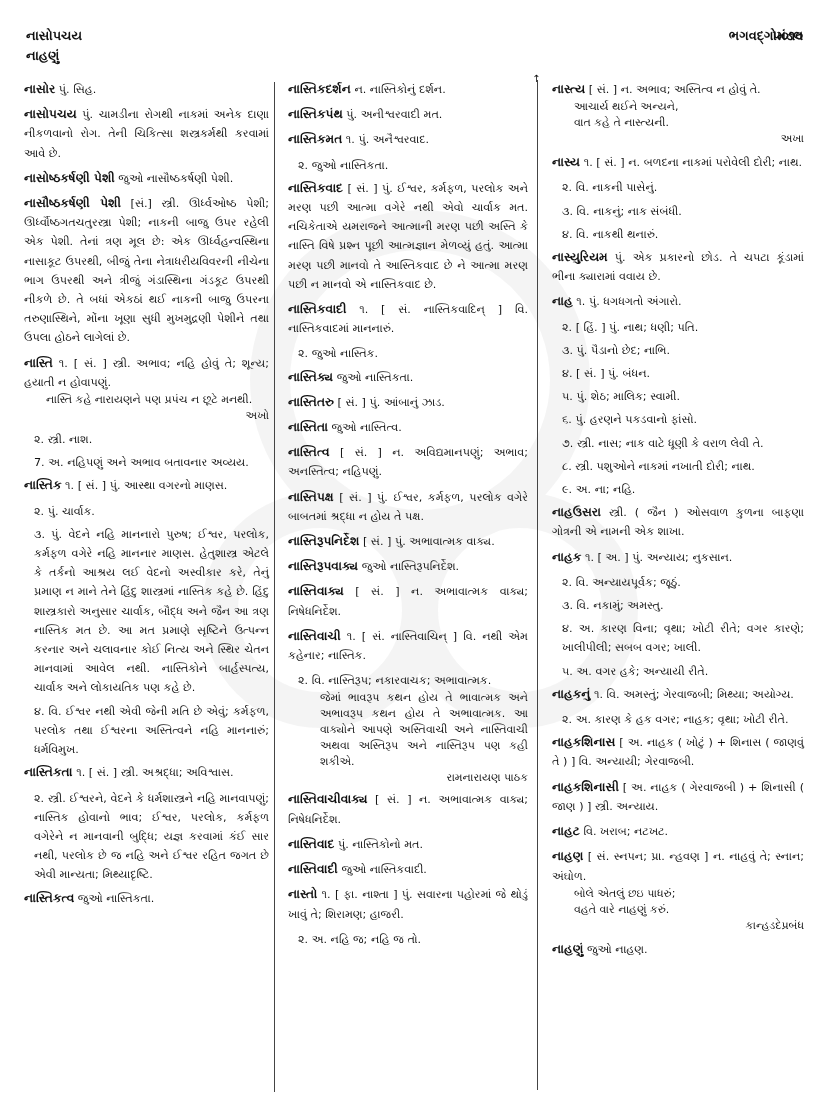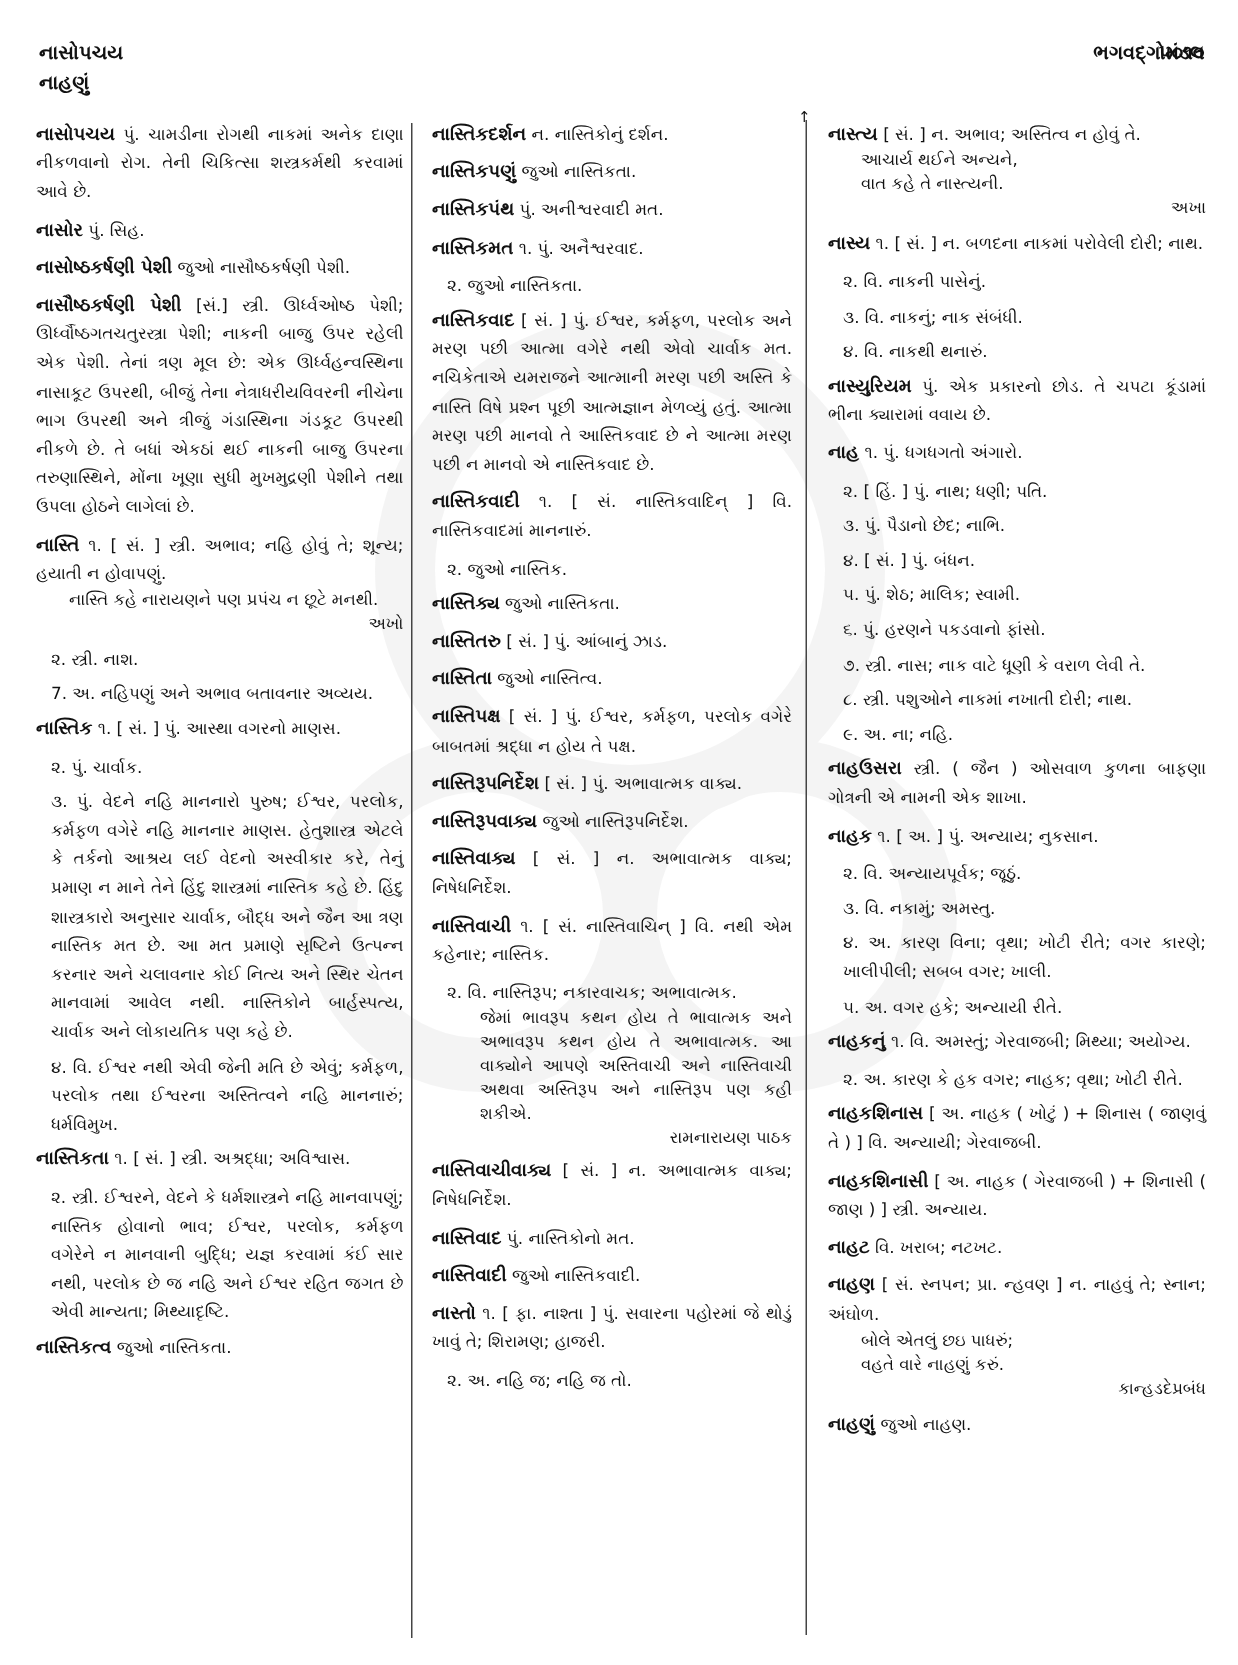--- a/index.html
+++ b/index.html
@@ -57,50 +57,50 @@
   <span class="center">ભગવદ્ગોમંડલ</span>
   <span class="right">૫૦૧૦</span>
 </div>
 <div class="guide">નાહણું</div>
 
 <div class="divider div1"></div>
 <div class="divider div2"></div>
 <div class="arrow-up">↑</div>
 
 <div class="col col1">
+    <div class="entry"><span class="hw">નાસોર</span> <span class="body">પું. સિહ.</span></div>
     <div class="entry"><span class="hw">નાસોપચય</span> <span class="body">પું. ચામડીના રોગથી નાકમાં અનેક દાણા નીકળવાનો રોગ. તેની ચિકિત્સા શસ્ત્રકર્મથી કરવામાં આવે છે.</span></div>
-    <div class="entry"><span class="hw">નાસોર</span> <span class="body">પું. સિહ.</span></div>
     <div class="entry"><span class="hw">નાસોષ્ઠકર્ષણી પેશી</span> <span class="body">જુઓ નાસૌષ્ઠકર્ષણી પેશી.</span></div>
     <div class="entry"><span class="hw">નાસૌષ્ઠકર્ષણી પેશી</span> <span class="body">[સં.] સ્ત્રી. ઊર્ધ્વઓષ્ઠ પેશી; ઊર્ધ્વૌષ્ઠગતચતુરસ્ત્રા પેશી; નાકની બાજુ ઉપર રહેલી એક પેશી. તેનાં ત્રણ મૂલ છે: એક ઊર્ધ્વહન્વસ્થિના નાસાકૂટ ઉપરથી, બીજું તેના નેત્રાધરીયવિવરની નીચેના ભાગ ઉપરથી અને ત્રીજું ગંડાસ્થિના ગંડકૂટ ઉપરથી નીકળે છે. તે બધાં એકઠાં થઈ નાકની બાજુ ઉપરના તરુણાસ્થિને, મોંના ખૂણા સુધી મુખમુદ્રણી પેશીને તથા ઉપલા હોઠને લાગેલાં છે.</span></div>
     <div class="entry"><span class="hw">નાસ્તિ</span> <span class="body">૧. [ સં. ] સ્ત્રી. અભાવ; નહિ હોવું તે; શૂન્ય; હયાતી ન હોવાપણું.</span><div class="quote">
         <div>નાસ્તિ કહે નારાયણને પણ પ્રપંચ ન છૂટે મનથી.</div>
         <span class="author">અખો</span>
       </div></div>
     <div class="sub"><span>૨. સ્ત્રી. નાશ.</span></div>
     <div class="sub"><span>7. અ. નહિપણું અને અભાવ બતાવનાર અવ્યય.</span></div>
     <div class="entry"><span class="hw">નાસ્તિક</span> <span class="body">૧. [ સં. ] પું. આસ્થા વગરનો માણસ.</span></div>
     <div class="sub"><span>૨. પું. ચાર્વાક.</span></div>
     <div class="sub"><span>૩. પું. વેદને નહિ માનનારો પુરુષ; ઈશ્વર, પરલોક, કર્મફળ વગેરે નહિ માનનાર માણસ. હેતુશાસ્ત્ર એટલે કે તર્કનો આશ્રય લઈ વેદનો અસ્વીકાર કરે, તેનું પ્રમાણ ન માને તેને હિંદુ શાસ્ત્રમાં નાસ્તિક કહે છે. હિંદુ શાસ્ત્રકારો અનુસાર ચાર્વાક, બૌદ્ધ અને જૈન આ ત્રણ નાસ્તિક મત છે. આ મત પ્રમાણે સૃષ્ટિને ઉત્પન્ન કરનાર અને ચલાવનાર કોઈ નિત્ય અને સ્થિર ચેતન માનવામાં આવેલ નથી. નાસ્તિકોને બાર્હસ્પત્ય, ચાર્વાક અને લોકાયતિક પણ કહે છે.</span></div>
     <div class="sub"><span>૪. વિ. ઈશ્વર નથી એવી જેની મતિ છે એવું; કર્મફળ, પરલોક તથા ઈશ્વરના અસ્તિત્વને નહિ માનનારું; ધર્મવિમુખ.</span></div>
     <div class="entry"><span class="hw">નાસ્તિકતા</span> <span class="body">૧. [ સં. ] સ્ત્રી. અશ્રદ્ધા; અવિશ્વાસ.</span></div>
     <div class="sub"><span>૨. સ્ત્રી. ઈશ્વરને, વેદને કે ધર્મશાસ્ત્રને નહિ માનવાપણું; નાસ્તિક હોવાનો ભાવ; ઈશ્વર, પરલોક, કર્મફળ વગેરેને ન માનવાની બુદ્ધિ; યજ્ઞ કરવામાં કંઈ સાર નથી, પરલોક છે જ નહિ અને ઈશ્વર રહિત જગત છે એવી માન્યતા; મિથ્યાદૃષ્ટિ.</span></div>
     <div class="entry"><span class="hw">નાસ્તિકત્વ</span> <span class="body">જુઓ નાસ્તિકતા.</span></div>
   </div>
 <div class="col col2">
     <div class="entry"><span class="hw">નાસ્તિકદર્શન</span> <span class="body">ન. નાસ્તિકોનું દર્શન.</span></div>
-    <div class="entry"><span class="hw">નાસ્તિકપણું</span> <span class="body">જુઓ નાસ્તિકતા.</span></div>
     <div class="entry"><span class="hw">નાસ્તિકપંથ</span> <span class="body">પું. અનીશ્વરવાદી મત.</span></div>
     <div class="entry"><span class="hw">નાસ્તિકમત</span> <span class="body">૧. પું. અનૈશ્વરવાદ.</span></div>
     <div class="sub"><span>૨. જુઓ નાસ્તિકતા.</span></div>
     <div class="entry"><span class="hw">નાસ્તિકવાદ</span> <span class="body">[ સં. ] પું. ઈશ્વર, કર્મફળ, પરલોક અને મરણ પછી આત્મા વગેરે નથી એવો ચાર્વાક મત. નચિકેતાએ યમરાજને આત્માની મરણ પછી અસ્તિ કે નાસ્તિ વિષે પ્રશ્ન પૂછી આત્મજ્ઞાન મેળવ્યું હતું. આત્મા મરણ પછી માનવો તે આસ્તિકવાદ છે ને આત્મા મરણ પછી ન માનવો એ નાસ્તિકવાદ છે.</span></div>
     <div class="entry"><span class="hw">નાસ્તિકવાદી</span> <span class="body">૧. [ સં. નાસ્તિકવાદિન્ ] વિ. નાસ્તિકવાદમાં માનનારું.</span></div>
     <div class="sub"><span>૨. જુઓ નાસ્તિક.</span></div>
     <div class="entry"><span class="hw">નાસ્તિક્ય</span> <span class="body">જુઓ નાસ્તિકતા.</span></div>
     <div class="entry"><span class="hw">નાસ્તિતરુ</span> <span class="body">[ સં. ] પું. આંબાનું ઝાડ.</span></div>
     <div class="entry"><span class="hw">નાસ્તિતા</span> <span class="body">જુઓ નાસ્તિત્વ.</span></div>
+    <div class="entry"><span class="hw">નાસ્તિત્વ</span> <span class="body">[ સં. ] ન. અવિદ્યમાનપણું; અભાવ; અનસ્તિત્વ; નહિપણું.</span></div>
     <div class="entry"><span class="hw">નાસ્તિપક્ષ</span> <span class="body">[ સં. ] પું. ઈશ્વર, કર્મફળ, પરલોક વગેરે બાબતમાં શ્રદ્ધા ન હોય તે પક્ષ.</span></div>
     <div class="entry"><span class="hw">નાસ્તિરૂપનિર્દેશ</span> <span class="body">[ સં. ] પું. અભાવાત્મક વાક્ય.</span></div>
     <div class="entry"><span class="hw">નાસ્તિરૂપવાક્ય</span> <span class="body">જુઓ નાસ્તિરૂપનિર્દેશ.</span></div>
     <div class="entry"><span class="hw">નાસ્તિવાક્ય</span> <span class="body">[ સં. ] ન. અભાવાત્મક વાક્ય; નિષેધનિર્દેશ.</span></div>
     <div class="entry"><span class="hw">નાસ્તિવાચી</span> <span class="body">૧. [ સં. નાસ્તિવાચિન્ ] વિ. નથી એમ કહેનાર; નાસ્તિક.</span></div>
     <div class="sub"><span>૨. વિ. નાસ્તિરૂપ; નકારવાચક; અભાવાત્મક.</span><div class="quote">
         <div>જેમાં ભાવરૂપ કથન હોય તે ભાવાત્મક અને અભાવરૂપ કથન હોય તે અભાવાત્મક. આ વાક્યોને આપણે અસ્તિવાચી અને નાસ્તિવાચી અથવા અસ્તિરૂપ અને નાસ્તિરૂપ પણ કહી શકીએ.</div>
         <span class="author">રામનારાયણ પાઠક</span>
       </div></div>
     <div class="entry"><span class="hw">નાસ્તિવાચીવાક્ય</span> <span class="body">[ સં. ] ન. અભાવાત્મક વાક્ય; નિષેધનિર્દેશ.</span></div>

